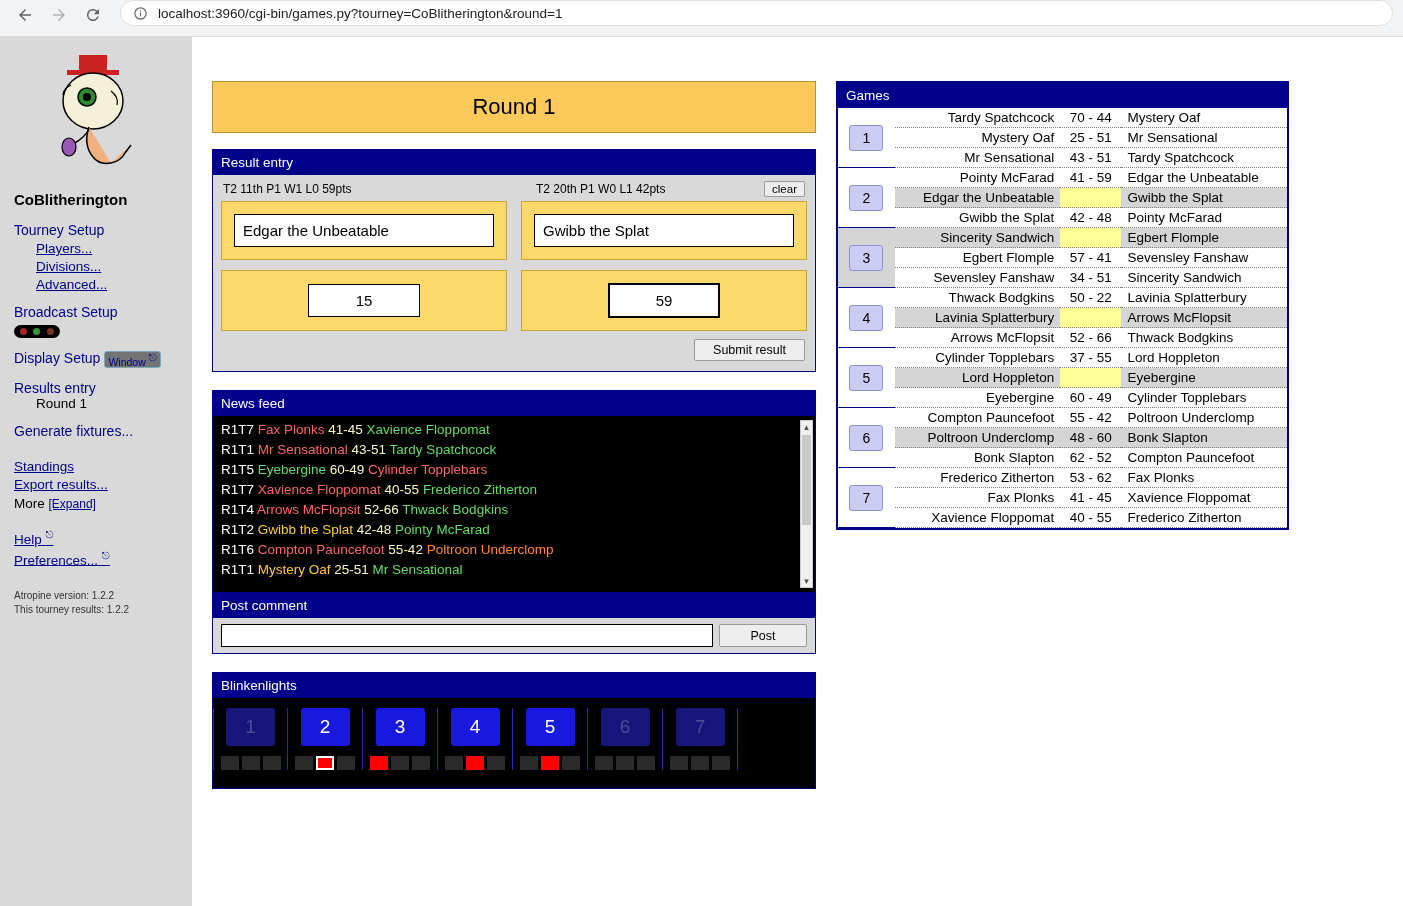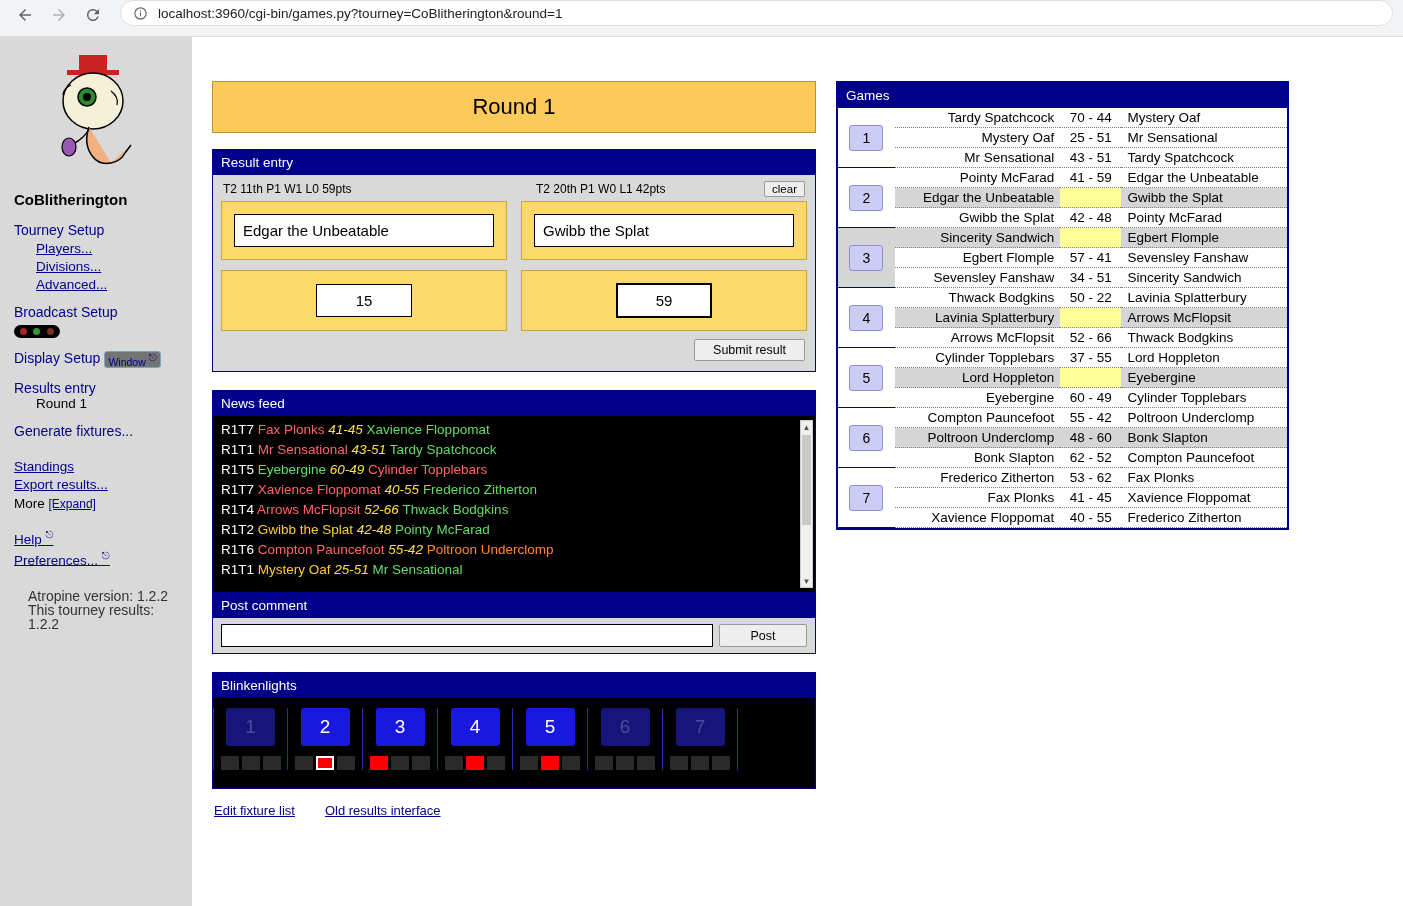--- a/index.html
+++ b/index.html
@@ -103,24 +103,23 @@
     border-radius: 3px;
     font-size: 10.5px;
     padding: 0 3px;
     color: #00008b;
     vertical-align: middle;
     margin-left: 4px;
   }
   .extlink { font-size: 10px; vertical-align: super; }
   #version-info {
     margin-top: 22px;
-    font-size: 14px;
+    font-size: 10px;
     color: #333;
     line-height: 14px;
-    margin-left: 14px;
   }
   .more-row { margin-top: 4px; }
   .more-row .plain { color: #000; }
 
   
   #center {
     position: absolute;
     left: 212px; top: 44px;
     width: 604px;
   }
@@ -174,21 +173,21 @@
   .name-input {
     width: 100%;
     font-size: 15px;
     padding: 7px 8px;
     border: 1px solid #000;
     background: #fff;
     color: #000;
     font-family: "Liberation Sans", sans-serif;
   }
   .score-input {
-    width: 96px;
+    width: 112px;
     font-size: 15px;
     padding: 7px 8px;
     text-align: center;
     border: 1px solid #000;
     background: #fff;
     color: #000;
     font-family: "Liberation Sans", sans-serif;
   }
   .score-input.focused { border: 2px solid #000; }
   .re-row.second { margin-top: 10px; }
@@ -205,21 +204,21 @@
   #news-feed { margin-bottom: 18px; }
   #news-body {
     background: #000;
     padding: 6px 8px 4px 8px;
     height: 176px;
     overflow: hidden;
     position: relative;
   }
   .news-line { font-size: 13.5px; margin-bottom: 5px; white-space: nowrap; }
   .news-code { color: #ffffff; }
-  .news-score { color: #fde047; font-style: italic; }
+  .news-score { color: #fef9c3; }
   #news-scrollbar {
     position: absolute;
     right: 2px; top: 4px;
     width: 13px; height: 168px;
     background: #f0f0f0;
     border: 1px solid #cfcfcf;
   }
   #news-thumb {
     position: absolute; left: 1px; top: 14px;
     width: 9px; height: 90px;
@@ -542,24 +541,20 @@
             <div class="bl-num off">7</div>
             <div class="bl-lights">
               <span class="bl-light"></span>
               <span class="bl-light"></span>
               <span class="bl-light"></span>
             </div>
           </div>
         </div>
     </div>
 
-    <div id="bottom-links">
-      <a>Edit fixture list</a>
-      <a>Old results interface</a>
-    </div>
   </div>
 
   <div id="games-panel">
     <div id="games-head">Games</div>
     <table id="games-table">
       <tbody id="games-tbody">
           <tr>
             <td class="tbl-num" rowspan="3">
               <div class="tbl-num-box">1</div>
             </td>

